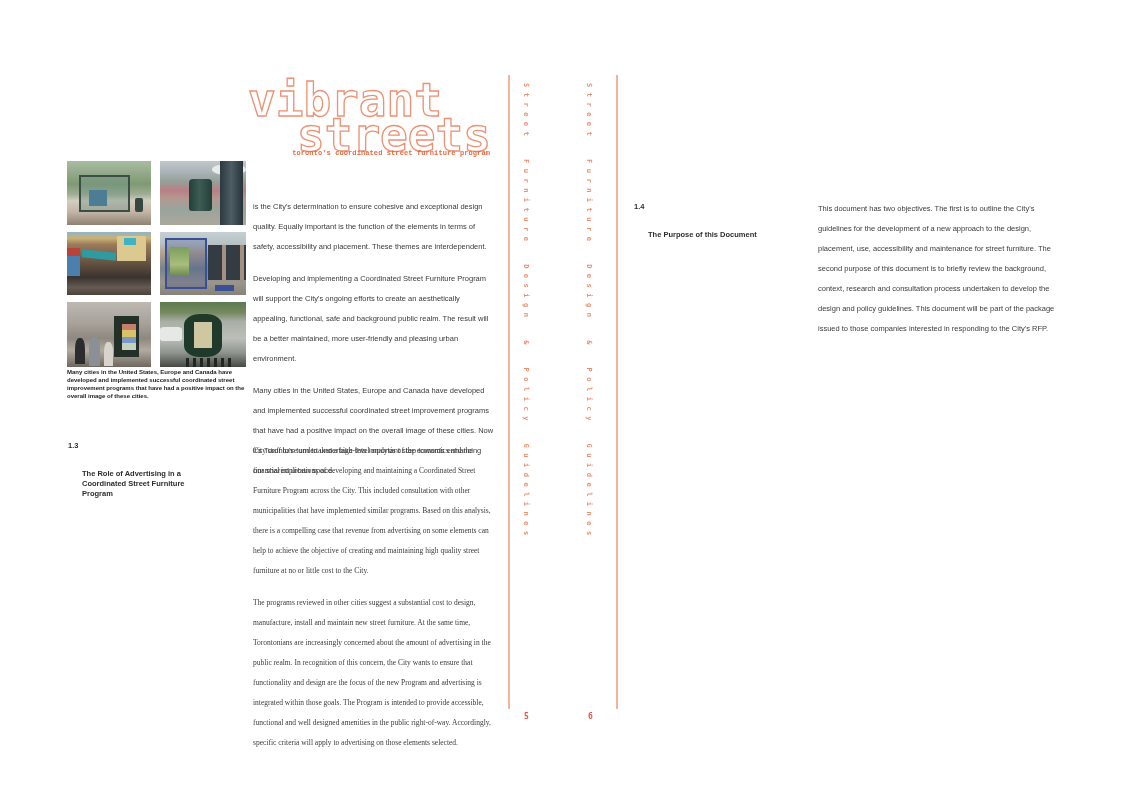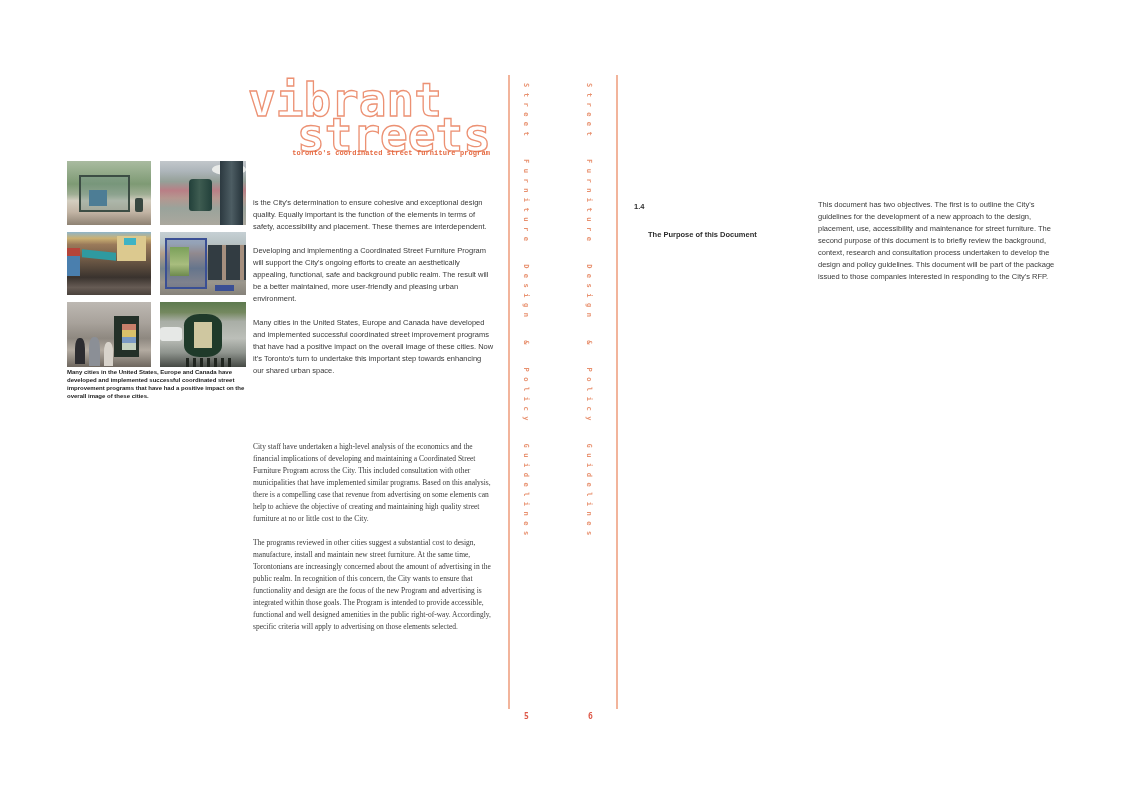--- a/index.html
+++ b/index.html
@@ -59,21 +59,21 @@
   .p6{background:linear-gradient(180deg,#5d7a4f 0%,#74885f 16%,#a9aea6 30%,#bcbfb9 56%,#8f948e 78%,#454944 100%);}
   .p6 .van{left:0;top:38%;width:26%;height:22%;background:#e6e8e6;border-radius:20%;}
   .p6 .kiosk2{left:28%;top:18%;width:44%;height:66%;background:#1f3a2a;border-radius:42%/26%;}
   .p6 .map{left:40%;top:30%;width:20%;height:40%;background:#cfc7a0;}
   .p6 .fence{left:30%;bottom:0;width:54%;height:14%;background:repeating-linear-gradient(90deg,#20251f 0 3px,transparent 3px 7px);}
   
   .caption{
     position:absolute;left:67px;top:368px;width:184px;
     font-size:6px;font-weight:bold;line-height:8px;color:#222222;
   }
-  .bodycol{position:absolute;font-size:7.5px;line-height:12px;color:#3a3a3a;}
+  .bodycol{position:absolute;font-size:7.5px;line-height:20px;color:#3a3a3a;}
   .bodycol p{margin:0 0 12px 0;}
   .col-intro{left:253px;top:197px;width:241px;}
   .col-13{left:253px;top:441px;width:241px;font-family:Liberation Serif, serif;}
   .col-14{left:818px;top:199px;width:248px;}
   .sec-head{
     position:absolute;font-size:7.5px;font-weight:bold;color:#2d2d2d;line-height:10px;
   }
   .sec-head .num{position:absolute;left:0;top:0;text-align:right;}
   .sec-head .ttl{display:block;margin-left:14px;margin-top:28px;}
   .head-13{left:68px;top:441px;width:180px;}
@@ -149,20 +149,24 @@
   </div>
 
   <div class="caption">Many cities in the United States, Europe and Canada have developed and implemented successful coordinated street improvement programs that have had a positive impact on the overall image of these cities.</div>
 
   <div class="bodycol col-intro">
     <p>is the City's determination to ensure cohesive and exceptional design quality. Equally important is the function of the elements in terms of safety, accessibility and placement. These themes are interdependent.</p>
     <p>Developing and implementing a Coordinated Street Furniture Program will support the City's ongoing efforts to create an aesthetically appealing, functional, safe and background public realm. The result will be a better maintained, more user-friendly and pleasing urban environment.</p>
     <p>Many cities in the United States, Europe and Canada have developed and implemented successful coordinated street improvement programs that have had a positive impact on the overall image of these cities. Now it's Toronto's turn to undertake this important step towards enhancing our shared urban space.</p>
   </div>
 
+  <div class="sec-head head-13">
+    <span class="num">1.3</span>
+    <span class="ttl">The Role of Advertising in a Coordinated Street Furniture Program</span>
+  </div>
   <div class="bodycol col-13">
     <p>City staff have undertaken a high-level analysis of the economics and the financial implications of developing and maintaining a Coordinated Street Furniture Program across the City. This included consultation with other municipalities that have implemented similar programs. Based on this analysis, there is a compelling case that revenue from advertising on some elements can help to achieve the objective of creating and maintaining high quality street furniture at no or little cost to the City.</p>
     <p>The programs reviewed in other cities suggest a substantial cost to design, manufacture, install and maintain new street furniture. At the same time, Torontonians are increasingly concerned about the amount of advertising in the public realm. In recognition of this concern, the City wants to ensure that functionality and design are the focus of the new Program and advertising is integrated within those goals. The Program is intended to provide accessible, functional and well designed amenities in the public right-of-way. Accordingly, specific criteria will apply to advertising on those elements selected.</p>
   </div>
 
   <div class="sec-head head-14">
     <span class="num">1.4</span>
     <span class="ttl">The Purpose of this Document</span>
   </div>
   <div class="bodycol col-14">

